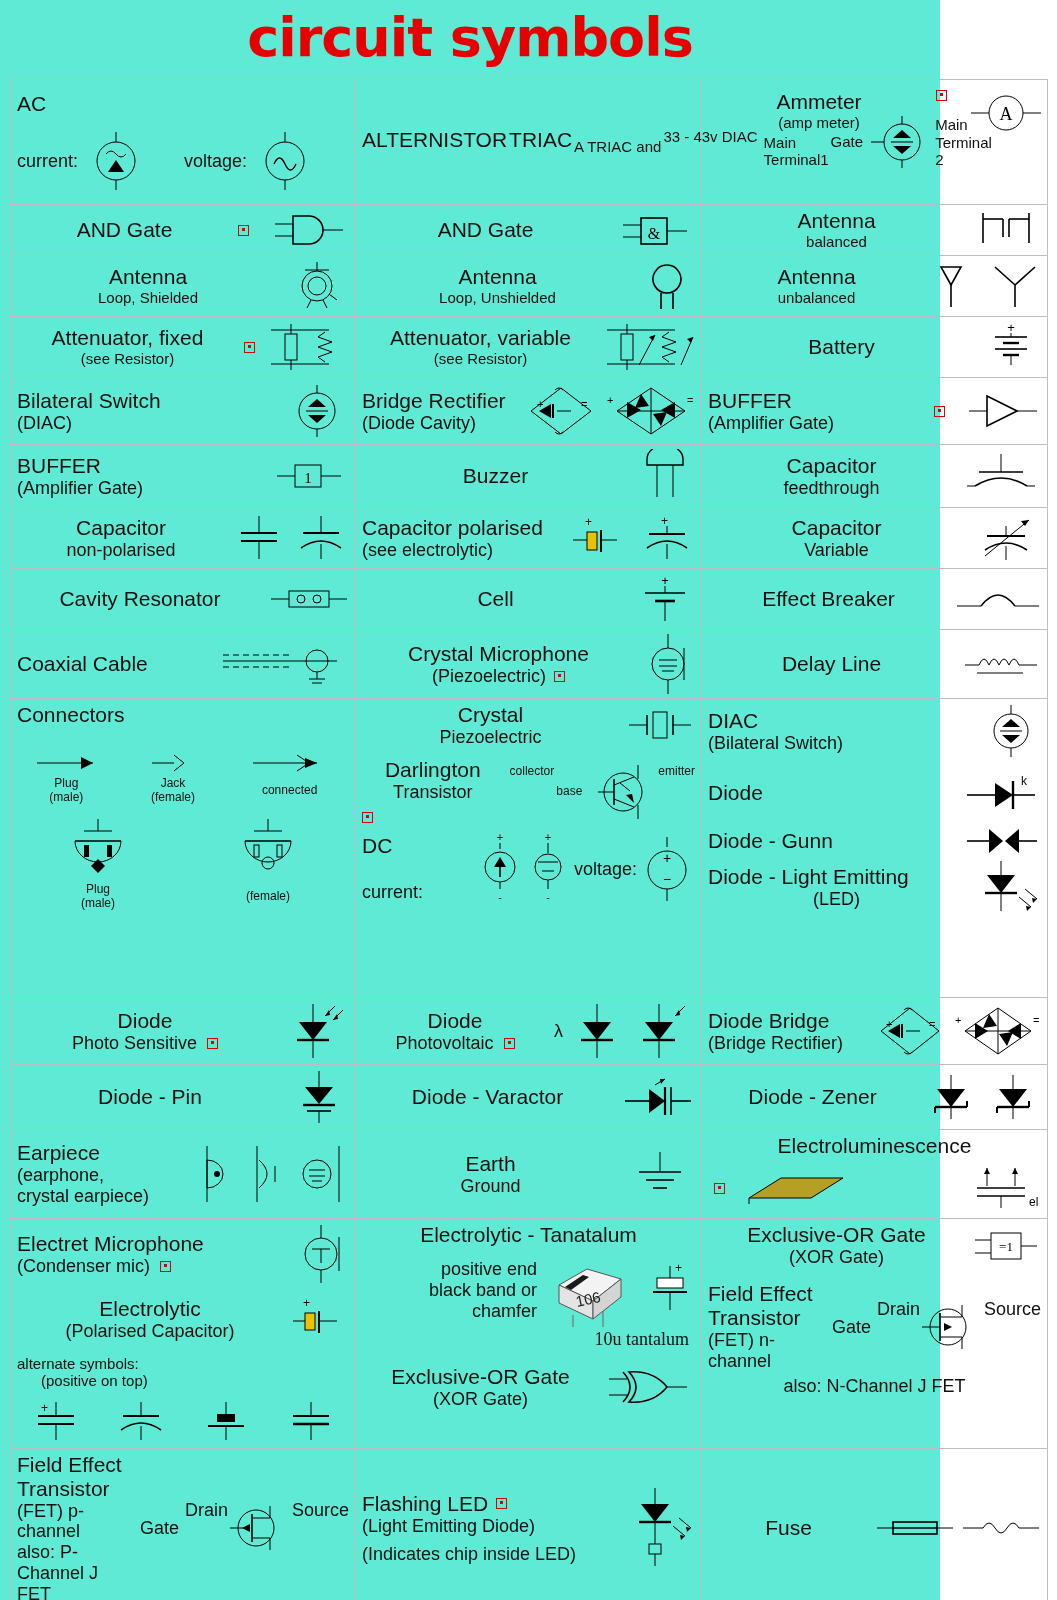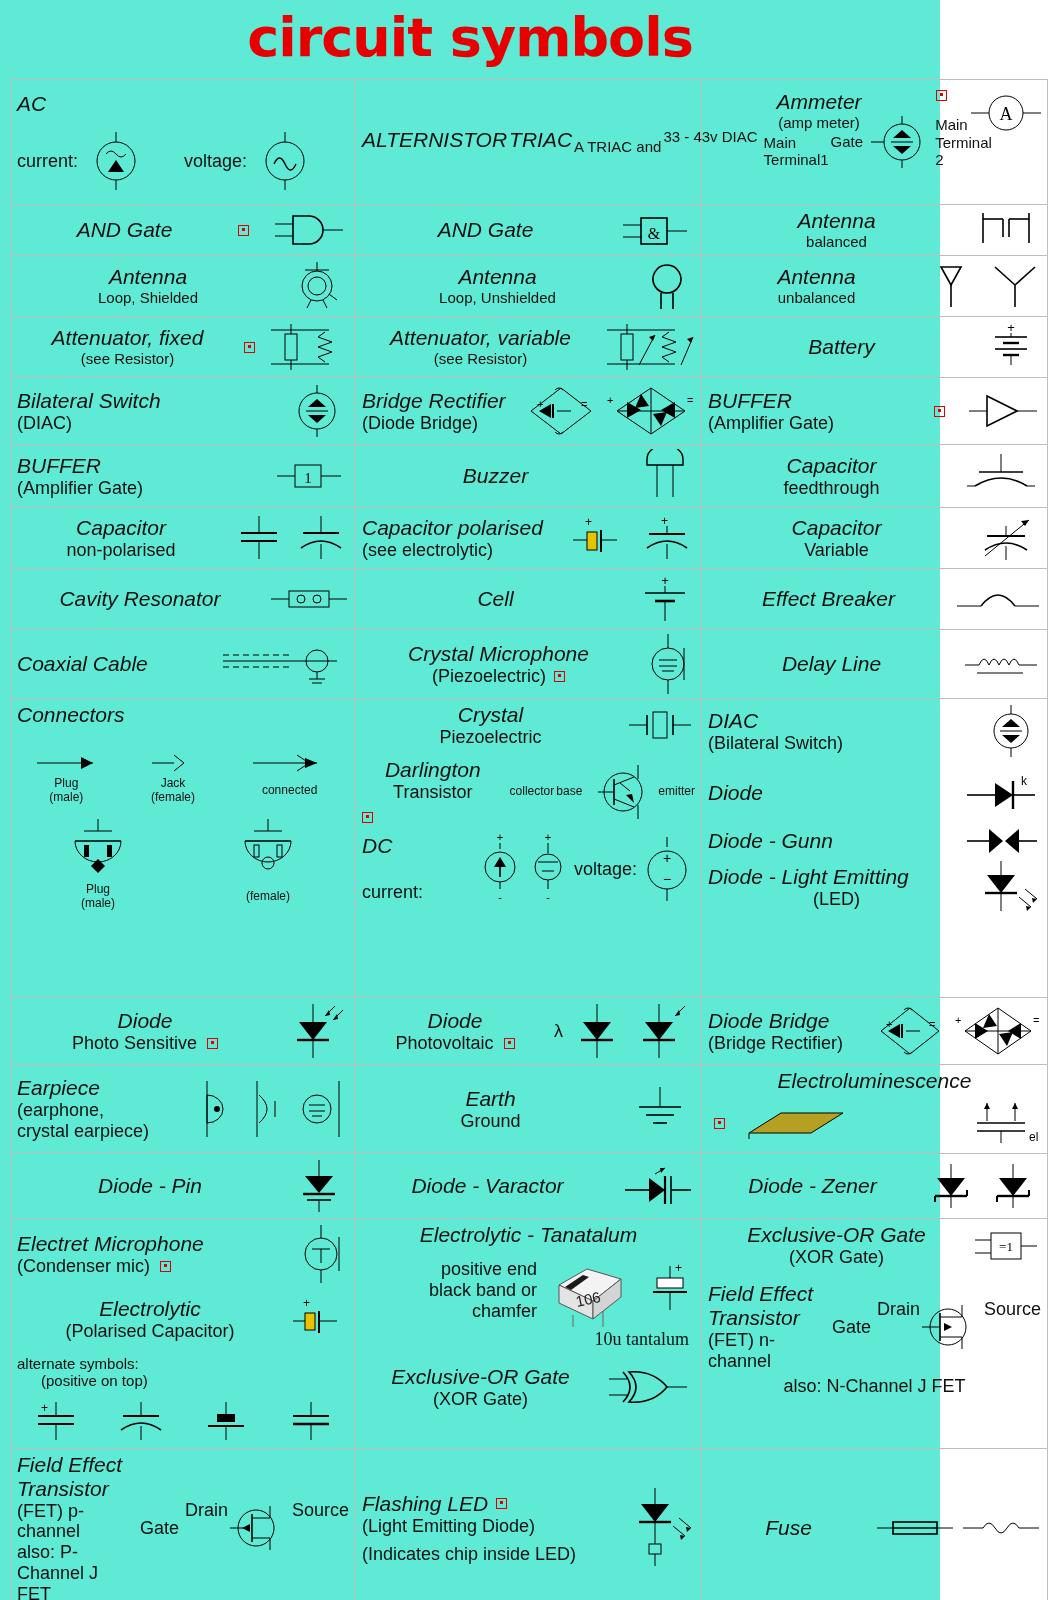--- a/index.html
+++ b/index.html
@@ -9,21 +9,21 @@
     text-align:center;color:#e60000;font-weight:bold;font-size:54px;
     letter-spacing:-1px;padding:6px 0 10px 0;font-family:"DejaVu Sans",sans-serif;
   }
   table.grid{border-collapse:collapse;width:1037px;table-layout:fixed;}
   table.grid td{
     border:1px solid #bdbdbd;vertical-align:middle;padding:4px 6px;
     position:relative;
   }
   .cell{display:flex;align-items:center;justify-content:space-between;gap:6px;min-height:36px;}
   .txt{font-size:19px;line-height:1.15;}
-  .lbl-big{font-size:21px;font-style:italic;}
+  .lbl-big{font-size:21px;}
   .lbl-mid{font-size:18px;}
   .lbl-sm{font-size:15px;}
   .lbl-xs{font-size:12px;}
   .art{flex:0 0 auto;}
   .red-dot{width:9px;height:9px;border:1px solid #d00;display:inline-block;}
   .red-dot i{display:block;width:3px;height:3px;background:#d00;margin:2px auto;}
   .center{text-align:center;}
   .stack{display:flex;flex-direction:row;gap:2px;}
   .row{display:flex;align-items:center;gap:8px;}
   .grow{flex:1 1 auto;}
@@ -308,21 +308,21 @@
                   <path d="M23 32 l18 0 l-9 8 z" fill="#000"></path>
                   <line x1="21" y1="28" x2="43" y2="28" stroke="#000"></line>
                 </svg>
           </span>
         </div>
       </td>
       <td>
         <div class="cell">
           <div class="grow">
             <div class="txt lbl-big">Bridge Rectifier</div>
-            <div class="txt lbl-mid">(Diode Bridge)</div>
+            <div class="txt lbl-mid">(Diode Cavity)</div>
           </div>
           <span class="art">
             <svg width="80" height="58" viewBox="0 0 80 58">
                   <path d="M40 6 L70 29 L40 52 L10 29 Z" fill="none" stroke="#000"></path>
                   <path d="M30 22 l0 14 l-12 -7 z" fill="#000"></path>
                   <line x1="32" y1="22" x2="32" y2="36" stroke="#000" stroke-width="2"></line>
                   <line x1="36" y1="29" x2="50" y2="29" stroke="#000"></line>
                   <text x="16" y="26" font-size="11" font-family="Liberation Sans, sans-serif">+</text>
                   <text x="60" y="26" font-size="11" font-family="Liberation Sans, sans-serif">=</text>
                   <path d="M34 8 q4 -4 8 0" fill="none" stroke="#000"></path>
@@ -659,21 +659,21 @@
                     <rect x="28" y="4" width="14" height="26" fill="none" stroke="#000"></rect>
                   </svg>
             </span>
           </div>
           <div class="cell" style="min-height:auto;margin-top:10px;">
             <div class="grow">
               <div class="txt lbl-big center">Darlington</div>
               <div class="txt lbl-mid center">Transistor</div>
               <div style="margin-top:6px;"><span class="red-dot"><i></i></span></div>
             </div>
-            <div class="stack" style="align-items:center;">
+            <div class="stack" style="">
               <span class="txt lbl-xs">collector</span>
               <div class="row">
                 <span class="txt lbl-xs">base</span>
                 <span class="art">
                   <svg width="66" height="54" viewBox="0 0 66 54">
                         <circle cx="33" cy="27" r="19" fill="none" stroke="#000"></circle>
                         <line x1="48" y1="0" x2="48" y2="14" stroke="#000"></line>
                         <line x1="48" y1="40" x2="48" y2="54" stroke="#000"></line>
                         <line x1="8" y1="27" x2="24" y2="27" stroke="#000"></line>
                         <line x1="24" y1="14" x2="24" y2="40" stroke="#000" stroke-width="1.6"></line>
@@ -880,20 +880,78 @@
                   <text x="0" y="22" font-size="11">+</text>
                   <text x="78" y="22" font-size="11">=</text>
                 </svg>
           </span>
         </div>
       </td>
     </tr>
 
     <tr>
       <td>
+        <div class="cell">
+          <span class="txt lbl-big grow center">Diode - Pin</span>
+          <span class="art">
+            <svg width="60" height="56" viewBox="0 0 60 56">
+                  <line x1="30" y1="2" x2="30" y2="18" stroke="#000"></line>
+                  <path d="M16 18 l28 0 l-14 17 z" fill="#000"></path>
+                  <line x1="14" y1="36" x2="46" y2="36" stroke="#000" stroke-width="2.4"></line>
+                  <line x1="18" y1="42" x2="42" y2="42" stroke="#000" stroke-width="1.6"></line>
+                  <line x1="30" y1="42" x2="30" y2="54" stroke="#000"></line>
+                </svg>
+          </span>
+        </div>
+      </td>
+      <td>
+        <div class="cell">
+          <span class="txt lbl-big grow center">Diode - Varactor</span>
+          <span class="art">
+            <svg width="76" height="44" viewBox="0 0 76 44">
+                  <line x1="6" y1="26" x2="30" y2="26" stroke="#000" stroke-width="1.6"></line>
+                  <path d="M30 14 l16 12 l-16 12 z" fill="#000"></path>
+                  <line x1="46" y1="12" x2="46" y2="40" stroke="#000" stroke-width="2.2"></line>
+                  <line x1="52" y1="12" x2="52" y2="40" stroke="#000" stroke-width="1.6"></line>
+                  <line x1="52" y1="26" x2="72" y2="26" stroke="#000" stroke-width="1.6"></line>
+                  <path d="M36 10 l10 -6" stroke="#000"></path>
+                  <path d="M46 4 l-5 0 l1 5 z" fill="#000"></path>
+                </svg>
+          </span>
+        </div>
+      </td>
+      <td>
+        <div class="cell">
+          <span class="txt lbl-big grow center">Diode - Zener</span>
+          <span class="art">
+            <svg width="56" height="48" viewBox="0 0 56 48">
+                  <line x1="28" y1="2" x2="28" y2="16" stroke="#000"></line>
+                  <path d="M14 16 l28 0 l-14 18 z" fill="#000"></path>
+                  <path d="M12 34 l32 0" stroke="#000" stroke-width="2.4"></path>
+                  <path d="M12 34 l0 6" stroke="#000" stroke-width="2"></path>
+                  <path d="M44 34 l0 -6" stroke="#000" stroke-width="2"></path>
+                  <line x1="28" y1="34" x2="28" y2="46" stroke="#000"></line>
+                </svg>
+          </span>
+          <span class="art">
+            <svg width="56" height="48" viewBox="0 0 56 48">
+                  <line x1="28" y1="2" x2="28" y2="16" stroke="#000"></line>
+                  <path d="M14 16 l28 0 l-14 18 z" fill="#000"></path>
+                  <path d="M12 34 l32 0" stroke="#000" stroke-width="2.4"></path>
+                  <path d="M12 34 l0 6" stroke="#000" stroke-width="2"></path>
+                  <path d="M44 34 l0 -6" stroke="#000" stroke-width="2"></path>
+                  <line x1="28" y1="34" x2="28" y2="46" stroke="#000"></line>
+                </svg>
+          </span>
+        </div>
+      </td>
+    </tr>
+
+    <tr>
+      <td>
         <div class="cell" style="min-height:80px;">
           <div class="grow">
             <div class="txt lbl-big">Earpiece</div>
             <div class="txt lbl-mid">(earphone,</div>
             <div class="txt lbl-mid">crystal earpiece)</div>
           </div>
           <span class="art">
             <svg width="46" height="64" viewBox="0 0 46 64">
                   <line x1="10" y1="4" x2="10" y2="60" stroke="#000"></line>
                   <path d="M10 18 a16 14 0 0 1 0 28 z" fill="none" stroke="#000"></path>
@@ -954,78 +1012,20 @@
                     <line x1="44" y1="4" x2="44" y2="22" stroke="#000"></line>
                     <path d="M16 4 l-3 6 l6 0 z" fill="#000"></path>
                     <path d="M44 4 l-3 6 l6 0 z" fill="#000"></path>
                     <line x1="6" y1="24" x2="54" y2="24" stroke="#000" stroke-width="1.6"></line>
                     <line x1="6" y1="32" x2="54" y2="32" stroke="#000" stroke-width="1.6"></line>
                     <line x1="30" y1="32" x2="30" y2="44" stroke="#000"></line>
                     <text x="58" y="42" font-size="12">el</text>
                   </svg>
             </span>
           </div>
-        </div>
-      </td>
-    </tr>
-
-    <tr>
-      <td>
-        <div class="cell">
-          <span class="txt lbl-big grow center">Diode - Pin</span>
-          <span class="art">
-            <svg width="60" height="56" viewBox="0 0 60 56">
-                  <line x1="30" y1="2" x2="30" y2="18" stroke="#000"></line>
-                  <path d="M16 18 l28 0 l-14 17 z" fill="#000"></path>
-                  <line x1="14" y1="36" x2="46" y2="36" stroke="#000" stroke-width="2.4"></line>
-                  <line x1="18" y1="42" x2="42" y2="42" stroke="#000" stroke-width="1.6"></line>
-                  <line x1="30" y1="42" x2="30" y2="54" stroke="#000"></line>
-                </svg>
-          </span>
-        </div>
-      </td>
-      <td>
-        <div class="cell">
-          <span class="txt lbl-big grow center">Diode - Varactor</span>
-          <span class="art">
-            <svg width="76" height="44" viewBox="0 0 76 44">
-                  <line x1="6" y1="26" x2="30" y2="26" stroke="#000" stroke-width="1.6"></line>
-                  <path d="M30 14 l16 12 l-16 12 z" fill="#000"></path>
-                  <line x1="46" y1="12" x2="46" y2="40" stroke="#000" stroke-width="2.2"></line>
-                  <line x1="52" y1="12" x2="52" y2="40" stroke="#000" stroke-width="1.6"></line>
-                  <line x1="52" y1="26" x2="72" y2="26" stroke="#000" stroke-width="1.6"></line>
-                  <path d="M36 10 l10 -6" stroke="#000"></path>
-                  <path d="M46 4 l-5 0 l1 5 z" fill="#000"></path>
-                </svg>
-          </span>
-        </div>
-      </td>
-      <td>
-        <div class="cell">
-          <span class="txt lbl-big grow center">Diode - Zener</span>
-          <span class="art">
-            <svg width="56" height="48" viewBox="0 0 56 48">
-                  <line x1="28" y1="2" x2="28" y2="16" stroke="#000"></line>
-                  <path d="M14 16 l28 0 l-14 18 z" fill="#000"></path>
-                  <path d="M12 34 l32 0" stroke="#000" stroke-width="2.4"></path>
-                  <path d="M12 34 l0 6" stroke="#000" stroke-width="2"></path>
-                  <path d="M44 34 l0 -6" stroke="#000" stroke-width="2"></path>
-                  <line x1="28" y1="34" x2="28" y2="46" stroke="#000"></line>
-                </svg>
-          </span>
-          <span class="art">
-            <svg width="56" height="48" viewBox="0 0 56 48">
-                  <line x1="28" y1="2" x2="28" y2="16" stroke="#000"></line>
-                  <path d="M14 16 l28 0 l-14 18 z" fill="#000"></path>
-                  <path d="M12 34 l32 0" stroke="#000" stroke-width="2.4"></path>
-                  <path d="M12 34 l0 6" stroke="#000" stroke-width="2"></path>
-                  <path d="M44 34 l0 -6" stroke="#000" stroke-width="2"></path>
-                  <line x1="28" y1="34" x2="28" y2="46" stroke="#000"></line>
-                </svg>
-          </span>
         </div>
       </td>
     </tr>
 
     <tr>
       <td>
         <div style="min-height:220px;">
           <div class="cell" style="min-height:auto;gap:36px;">
             <div class="grow">
               <div class="txt lbl-big">Electret Microphone</div>

